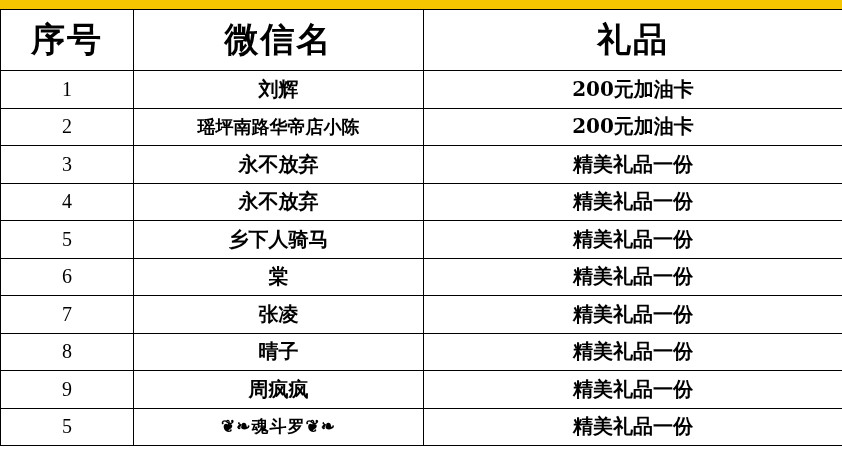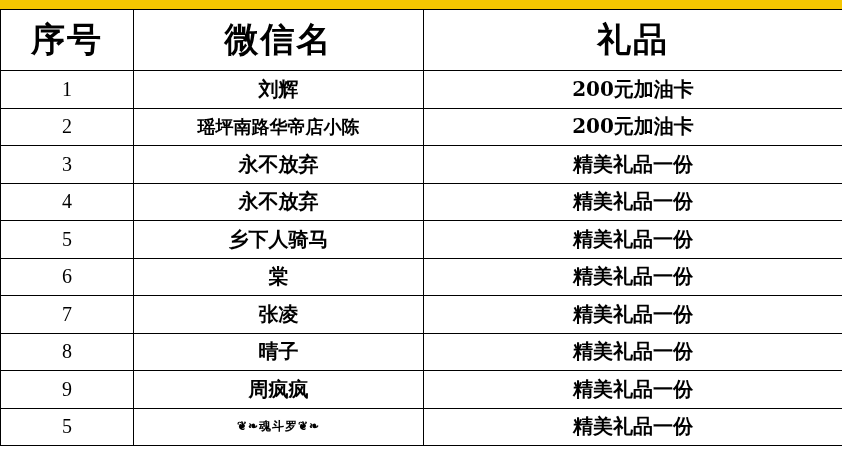--- a/index.html
+++ b/index.html
@@ -69,21 +69,21 @@
     font-weight: bold;
   }
   tr.highlight td.name,
   tr.highlight td.gift {
     color: #000000;
   }
   td.name.small {
     font-size: 18px;
   }
   td.name.emoji {
-    font-size: 12px;
+    font-size: 17px;
     letter-spacing: 1px;
   }
 </style>
 </head>
 <body>
 
 <div class="sheet">
 
   <div class="top-bar"></div>
 

